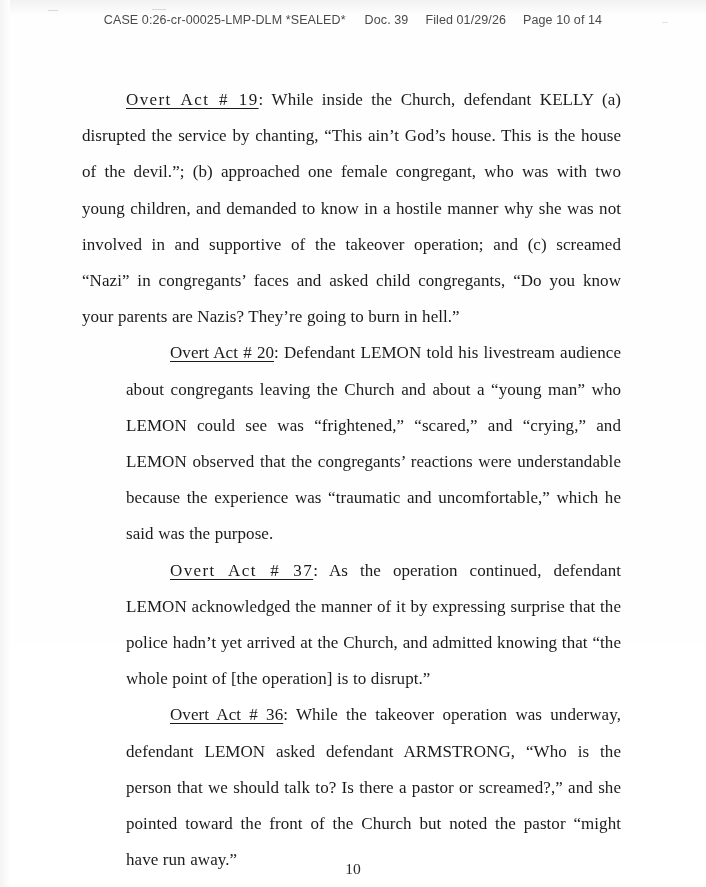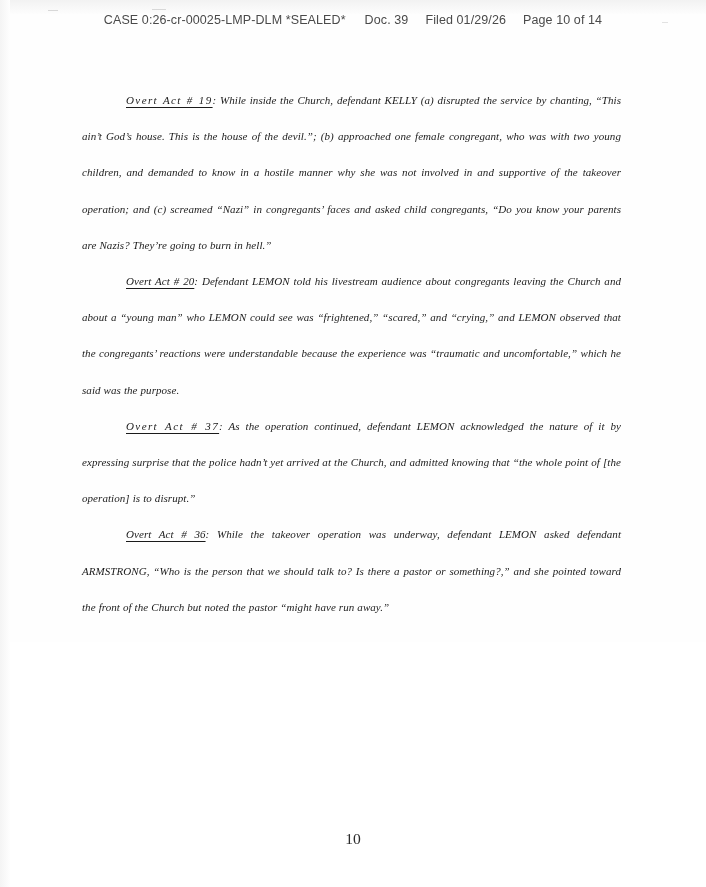--- a/index.html
+++ b/index.html
@@ -71,47 +71,47 @@
     position: absolute;
     left: 82px;
     top: 82px;
     width: 539px;
   }
 
   p.para {
     margin: 0 0 0 0;
     text-align: justify;
     text-justify: inter-word;
-    font-size: 11px;
+    font-size: 17px;
     line-height: 36.2px;
     text-indent: 44px;
     letter-spacing: 0.06px;
     word-spacing: 0.2px;
-    font-style: italic;
   }
   p.para + p.para {
     margin-top: 0px;
+    margin-left: 44px;
   }
 
   .oa-label {
     text-decoration: underline;
     text-underline-offset: 2.5px;
     text-decoration-thickness: from-font;
   }
 
   
   .oa-spread {
     letter-spacing: 1.4px;
   }
 
   
   .page-number {
     position: absolute;
     left: 0;
-    top: 830px;
+    top: 860px;
     width: 706px;
     text-align: center;
     font-size: 15.6px;
     color: #2b2b2b;
   }
 </style>
 </head>
 <body>
 
 <div class="page">
@@ -133,25 +133,25 @@
       <span>While inside the Church, defendant KELLY (a) disrupted the service by chanting, “This ain’t God’s house.  This is the house of the devil.”; (b) approached one female congregant, who was with two young children, and demanded to know in a hostile manner why she was not involved in and supportive of the takeover operation; and (c) screamed “Nazi” in congregants’ faces and asked child congregants, “Do you know your parents are Nazis?  They’re going to burn in hell.”</span>
     </p>
 
     <p class="para">
       <span class="oa-label">Overt Act # 20</span><span>:</span>
       <span>Defendant LEMON told his livestream audience about congregants leaving the Church and about a “young man” who LEMON could see was “frightened,” “scared,” and “crying,” and LEMON observed that the congregants’ reactions were understandable because the experience was “traumatic and uncomfortable,” which he said was the purpose.</span>
     </p>
 
     <p class="para">
       <span class="oa-label oa-spread">Overt Act # 37</span><span>:</span>
-      <span>As the operation continued, defendant LEMON acknowledged the nature of it by expressing surprise that the police hadn’t yet arrived at the Church, and admitted knowing that “the whole point of [the operation] is to disrupt.”</span>
+      <span>As the operation continued, defendant LEMON acknowledged the manner of it by expressing surprise that the police hadn’t yet arrived at the Church, and admitted knowing that “the whole point of [the operation] is to disrupt.”</span>
     </p>
 
     <p class="para">
       <span class="oa-label">Overt Act # 36</span><span>:</span>
-      <span>While the takeover operation was underway, defendant LEMON asked defendant ARMSTRONG, “Who is the person that we should talk to?  Is there a pastor or something?,” and she pointed toward the front of the Church but noted the pastor “might have run away.”</span>
+      <span>While the takeover operation was underway, defendant LEMON asked defendant ARMSTRONG, “Who is the person that we should talk to?  Is there a pastor or screamed?,” and she pointed toward the front of the Church but noted the pastor “might have run away.”</span>
     </p>
 
   </div>
 
   <div class="page-number">10</div>
 
 </div>
 
 </body></html>

